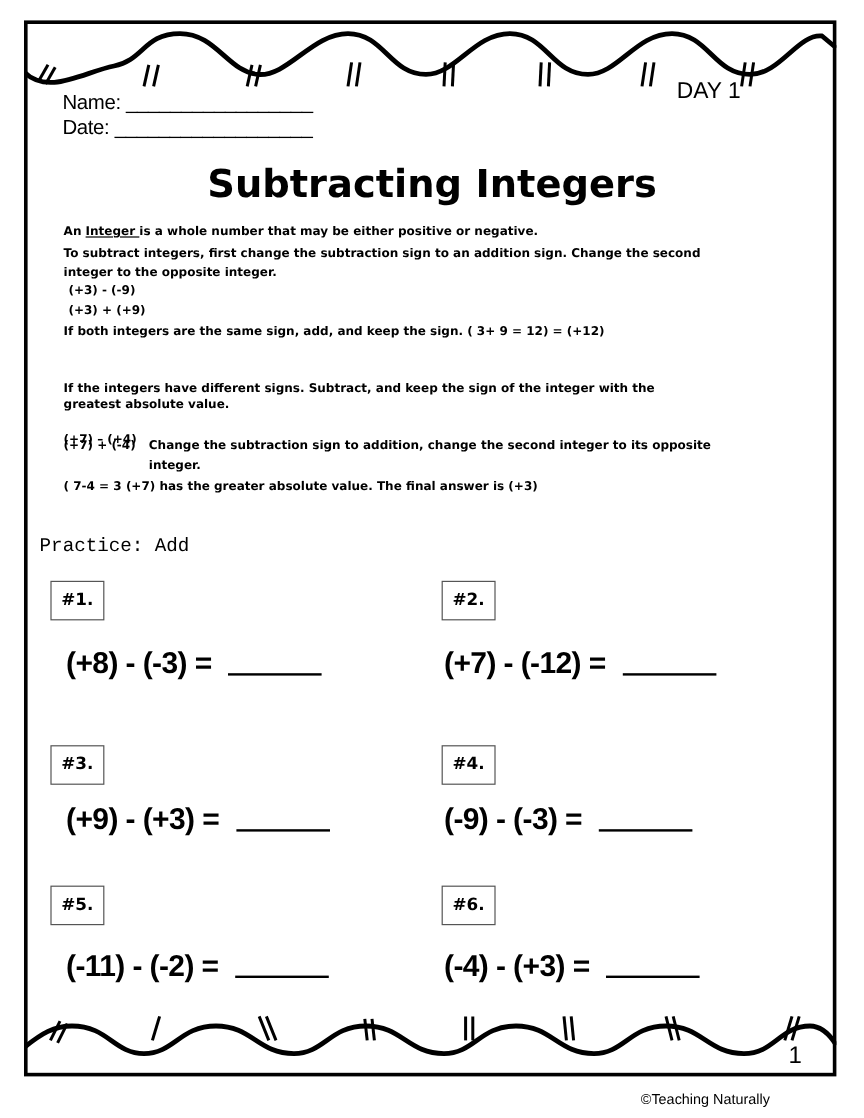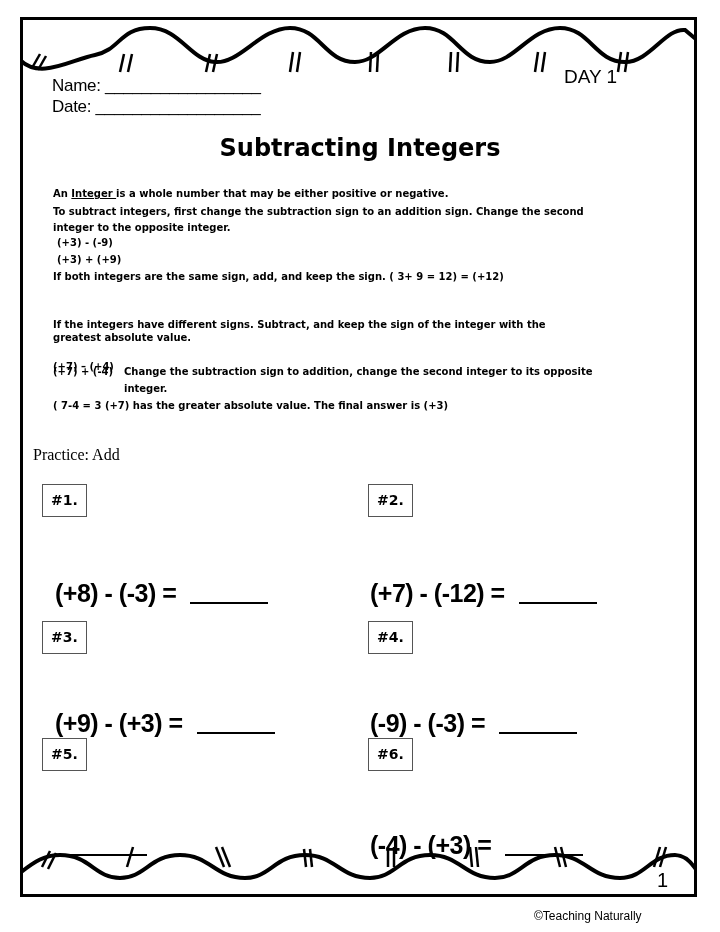--- a/index.html
+++ b/index.html
@@ -6,26 +6,26 @@
   body { width:720px; height:932px; position:relative; overflow:hidden; font-family:"DejaVu Sans", sans-serif; color:#000; }
   .frame { position:absolute; left:20px; top:17px; width:671px; height:874px; border:3px solid #000; box-sizing:content-box; }
   .wire { position:absolute; left:20px; width:677px; height:60px; }
   .wire.top { top:20px; }
   .wire.bottom { top:845px; }
   .abs { position:absolute; }
   .name-line, .date-line { font-family:"Liberation Sans", sans-serif; font-size:17px; letter-spacing:-0.3px; }
   .name-line { left:52px; top:76px; }
   .date-line { left:52px; top:97px; }
   .day { left:564px; top:66px; font-family:"Liberation Sans", sans-serif; font-size:19px; }
-  .title { left:0; width:720px; top:134px; text-align:center; font-family:"DejaVu Sans", sans-serif; font-weight:bold; font-size:24px; }
+  .title { left:0; width:720px; top:134px; text-align:center; font-family:"DejaVu Sans", sans-serif; font-weight:bold; font-size:32px; }
   .body { left:53px; font-family:"DejaVu Sans", sans-serif; font-size:10px; font-weight:bold; line-height:14px; white-space:nowrap; }
   .body .u { text-decoration:underline; }
-  .practice { left:33px; top:446px; font-family:Liberation Serif, serif; font-size:16px; }
+  .practice { left:33px; top:446px; font-family:Liberation Mono, monospace; font-size:16px; }
   .numbox { position:absolute; border:1.5px solid #555; height:33px; box-sizing:border-box; padding:0 8px; font-family:"DejaVu Sans", sans-serif; font-weight:bold; font-size:14px; line-height:31px; }
-  .prob { position:absolute; font-family:"Liberation Sans", sans-serif; font-weight:bold; font-size:25px; white-space:nowrap; letter-spacing:-0.5px;margin-top:40px; }
+  .prob { position:absolute; font-family:"Liberation Sans", sans-serif; font-weight:bold; font-size:25px; white-space:nowrap; letter-spacing:-0.5px; }
   .blank { display:inline-block; width:78px; border-bottom:2px solid #000; margin-left:14px; vertical-align:-2px; height:1px; }
   .pagenum { left:657px; top:869px; font-family:"Liberation Sans", sans-serif; font-size:20px; }
   .copyright { left:534px; top:909px; font-family:"Liberation Sans", sans-serif; font-size:12px; }
 </style>
 </head>
 <body>
 
 <div class="frame"></div>
 
 <svg class="wire top" viewBox="0 0 677 60" preserveAspectRatio="none">
@@ -78,21 +78,21 @@
 <div class="numbox" style="left:368px; top:484px;">#2.</div>
 <div class="prob" style="left:370px; top:539px;"><span>(+7) - (-12) =</span><span class="blank"></span></div>
 
 <div class="numbox" style="left:42px; top:621px;">#3.</div>
 <div class="prob" style="left:55px; top:669px;"><span>(+9) - (+3) =</span><span class="blank"></span></div>
 
 <div class="numbox" style="left:368px; top:621px;">#4.</div>
 <div class="prob" style="left:370px; top:669px;"><span>(-9) - (-3) =</span><span class="blank"></span></div>
 
 <div class="numbox" style="left:42px; top:738px;">#5.</div>
-<div class="prob" style="left:55px; top:791px;"><span class="blank"></span></div>
+<div class="prob" style="left:55px; top:791px;"><span>(-11) - (-2) =</span><span class="blank"></span></div>
 
 <div class="numbox" style="left:368px; top:738px;">#6.</div>
 <div class="prob" style="left:370px; top:791px;"><span>(-4) - (+3) =</span><span class="blank"></span></div>
 
 <svg class="wire bottom" viewBox="0 0 677 60" preserveAspectRatio="none">
   <path d="M0,20 C15,8 25,2 40,2 C70,2 75,25 100,25 C125,25 130,2 160,2 C190,2 195,25 225,25 C250,25 255,2 285,2 C315,2 320,25 350,25 C375,25 380,2 410,2 C440,2 445,25 475,25 C500,25 505,2 535,2 C565,2 570,25 600,25 C625,25 630,2 655,2 C665,2 672,10 677,18" fill="none" stroke="#000" stroke-width="4" transform="translate(0,8)"></path>
   <g stroke="#000" stroke-width="2.5">
     <line x1="22" y1="22" x2="30" y2="6"></line>
       <line x1="28" y1="24" x2="36" y2="8"></line>
     <line x1="107" y1="22" x2="113" y2="2"></line>

